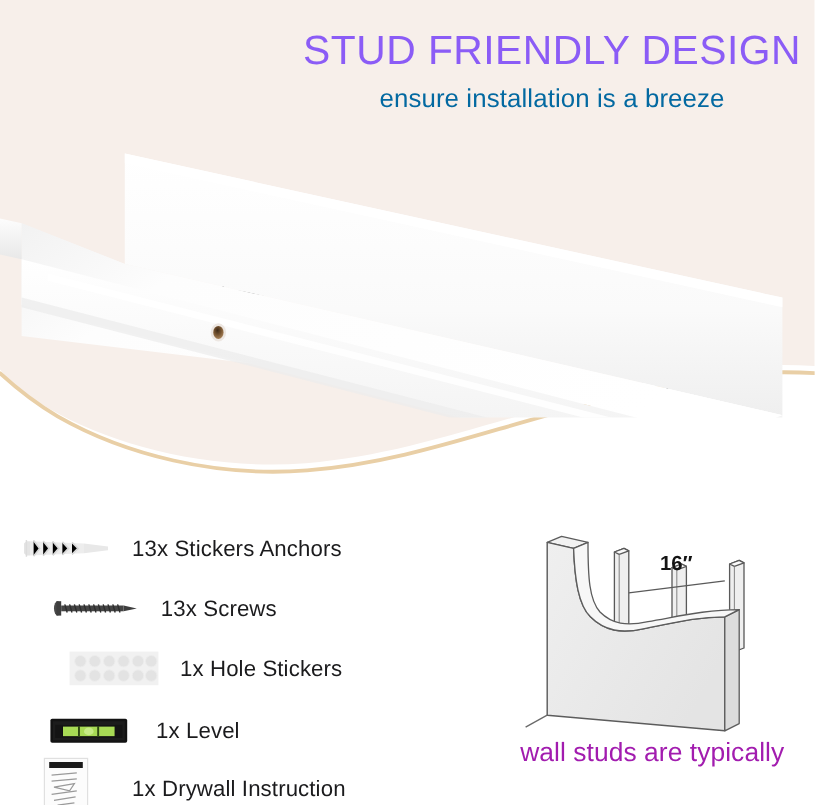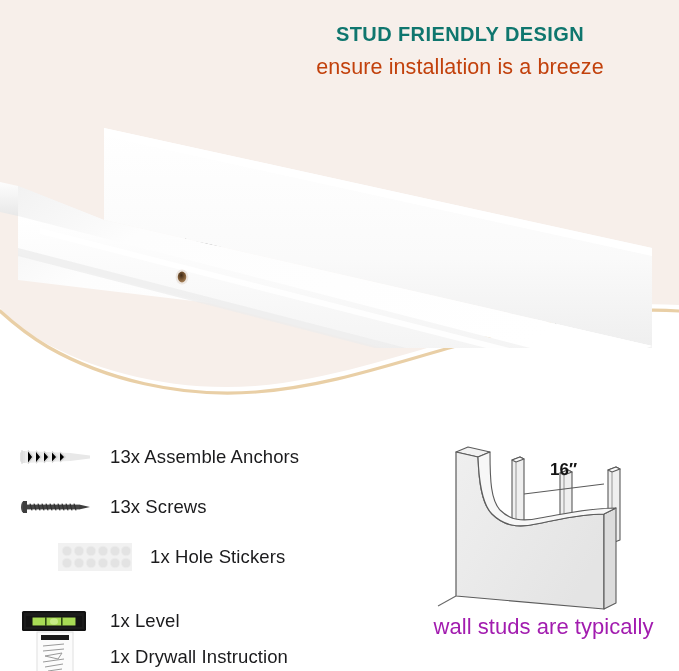--- a/index.html
+++ b/index.html
@@ -22,32 +22,32 @@
     overflow: hidden;
   }
   #hero-bg { position: absolute; left: 0; top: 0; width: 679px; height: 420px; }
 
   
   #heading-block {
     position: absolute; left: 248px; top: 24px;
     width: 424px; text-align: center;
   }
   #title-text {
-    font-size: 20px;
-    font-weight: 700;
+    font-size: 34px;
+    font-weight: 400;
     letter-spacing: 0.4px;
-    color: #0f766e;
+    color: #8b5cf6;
     line-height: 1.08;
     white-space: nowrap;
   }
   #subtitle-text {
     margin-top: 9px;
     font-size: 21.5px;
     font-weight: 400;
-    color: #c2410c;
+    color: #0369a1;
     line-height: 1.15;
     letter-spacing: 0.1px;
     white-space: nowrap;
   }
 
   
   #shelf-figure {
     position: absolute; left: 0; top: 108px;
     width: 679px; height: 240px;
   }
@@ -207,24 +207,24 @@
             <g stroke="#D8D8D8" stroke-width="1.4">
               <path d="M16,6.4 L21,13 L16,19.6"></path>
               <path d="M24,6.8 L29,13 L24,19.2"></path>
               <path d="M32,7.2 L37,13 L32,18.8"></path>
               <path d="M40,7.6 L45,13 L40,18.4"></path>
               <path d="M48,8 L53,13 L48,18"></path>
             </g>
             <path d="M10,6 L10,20" stroke="#DCDCDC" stroke-width="1.2"></path>
           </svg>
         </span>
-        <span class="accessory-label">13x Assemble Anchors</span>
-      </div>
-
-      <div class="accessory-row" style="top:54px;">
+        <span class="accessory-label">13x Stickers Anchors</span>
+      </div>
+
+      <div class="accessory-row" style="top:54px;margin-left:24px;">
         <span class="accessory-icon">
           <svg width="86" height="20" viewBox="0 0 86 20">
 
             <ellipse cx="12" cy="10" rx="3" ry="6" fill="#4A4A4A"></ellipse>
             <rect x="11" y="4" width="4" height="12" fill="#3E3E3E"></rect>
 
             <rect x="15" y="7.6" width="52" height="4.8" fill="#444444"></rect>
 
             <g stroke="#2E2E2E" stroke-width="1.15">
               <path d="M18,6.6 L20,13.4"></path>
@@ -263,21 +263,21 @@
               <circle cx="39" cy="23" r="4.8"></circle>
                 <circle cx="51" cy="23" r="4.8"></circle>
               <circle cx="63" cy="23" r="4.8"></circle>
                 <circle cx="74" cy="23" r="4.8"></circle>
             </g>
           </svg>
         </span>
         <span class="accessory-label">1x Hole Stickers</span>
       </div>
 
-      <div class="accessory-row" style="top:168px;">
+      <div class="accessory-row" style="top:156px;padding-left:20px;">
         <span class="accessory-icon">
           <svg width="86" height="28" viewBox="0 0 86 28">
             <rect x="10" y="4" width="64" height="20" rx="1.5" fill="#121212"></rect>
             <rect x="12" y="6" width="60" height="16" fill="#1C1C1C"></rect>
 
             <rect x="20" y="10" width="44" height="9" fill="#A8DB55"></rect>
             <rect x="20" y="10" width="44" height="9" fill="none" stroke="#0E0E0E" stroke-width="1"></rect>
 
             <rect x="33" y="10" width="1.6" height="9" fill="#2F4A13"></rect>
             <rect x="49" y="10" width="1.6" height="9" fill="#2F4A13"></rect>

